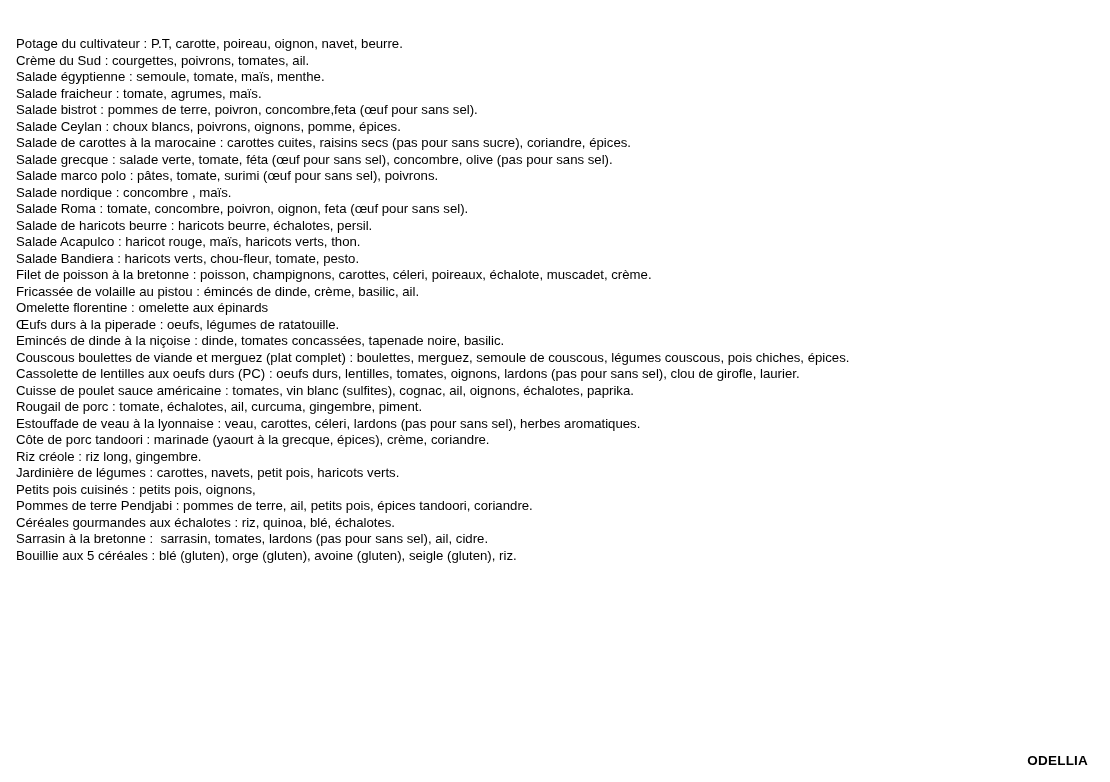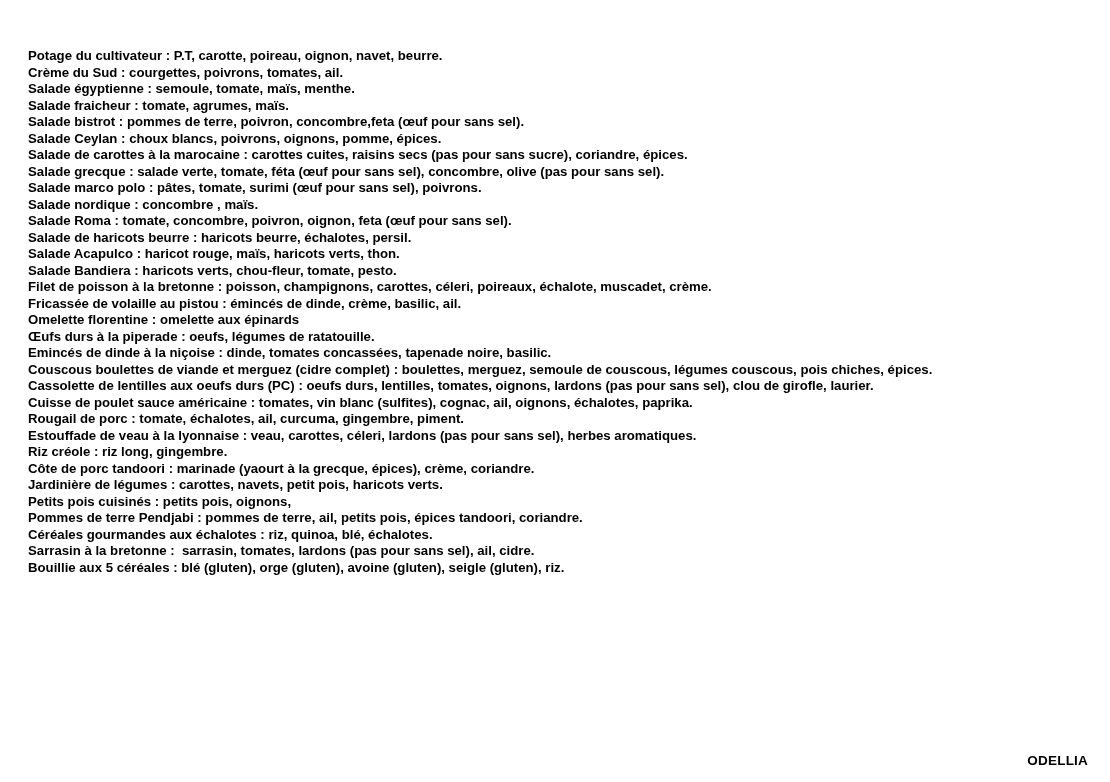--- a/index.html
+++ b/index.html
@@ -20,23 +20,22 @@
     width: 1110px;
     height: 782px;
     box-sizing: border-box;
   }
   .menu-list {
     position: absolute;
     left: 16px;
     top: 36px;
     width: 1060px;
     list-style: none;
-    margin: 12px;
+    margin: 0;
     padding: 0;
-    font-weight: bold;
   }
   .menu-list li {
     font-size: 13.2px;
     line-height: 16.5px;
     white-space: pre;
     color: #000;
   }
   .footer-brand {
     position: absolute;
     right: 22px;
@@ -65,27 +64,27 @@
     <li>Salade nordique : concombre , maïs.</li>
     <li>Salade Roma : tomate, concombre, poivron, oignon, feta (œuf pour sans sel).</li>
     <li>Salade de haricots beurre : haricots beurre, échalotes, persil.</li>
     <li>Salade Acapulco : haricot rouge, maïs, haricots verts, thon.</li>
     <li>Salade Bandiera : haricots verts, chou-fleur, tomate, pesto.</li>
     <li>Filet de poisson à la bretonne : poisson, champignons, carottes, céleri, poireaux, échalote, muscadet, crème.</li>
     <li>Fricassée de volaille au pistou : émincés de dinde, crème, basilic, ail.</li>
     <li>Omelette florentine : omelette aux épinards</li>
     <li>Œufs durs à la piperade : oeufs, légumes de ratatouille.</li>
     <li>Emincés de dinde à la niçoise : dinde, tomates concassées, tapenade noire, basilic.</li>
-    <li>Couscous boulettes de viande et merguez (cidre complet) : boulettes, merguez, semoule de couscous, légumes couscous, pois chiches, épices.</li>
+    <li>Couscous boulettes de viande et merguez (plat complet) : boulettes, merguez, semoule de couscous, légumes couscous, pois chiches, épices.</li>
     <li>Cassolette de lentilles aux oeufs durs (PC) : oeufs durs, lentilles, tomates, oignons, lardons (pas pour sans sel), clou de girofle, laurier.</li>
     <li>Cuisse de poulet sauce américaine : tomates, vin blanc (sulfites), cognac, ail, oignons, échalotes, paprika.</li>
     <li>Rougail de porc : tomate, échalotes, ail, curcuma, gingembre, piment.</li>
     <li>Estouffade de veau à la lyonnaise : veau, carottes, céleri, lardons (pas pour sans sel), herbes aromatiques.</li>
+    <li>Côte de porc tandoori : marinade (yaourt à la grecque, épices), crème, coriandre.</li>
     <li>Riz créole : riz long, gingembre.</li>
-    <li>Côte de porc tandoori : marinade (yaourt à la grecque, épices), crème, coriandre.</li>
     <li>Jardinière de légumes : carottes, navets, petit pois, haricots verts.</li>
     <li>Petits pois cuisinés : petits pois, oignons,</li>
     <li>Pommes de terre Pendjabi : pommes de terre, ail, petits pois, épices tandoori, coriandre.</li>
     <li>Céréales gourmandes aux échalotes : riz, quinoa, blé, échalotes.</li>
     <li>Sarrasin à la bretonne :  sarrasin, tomates, lardons (pas pour sans sel), ail, cidre.</li>
     <li>Bouillie aux 5 céréales : blé (gluten), orge (gluten), avoine (gluten), seigle (gluten), riz.</li>
   </ul>
 
   <div class="footer-brand">ODELLIA</div>
 </div>

